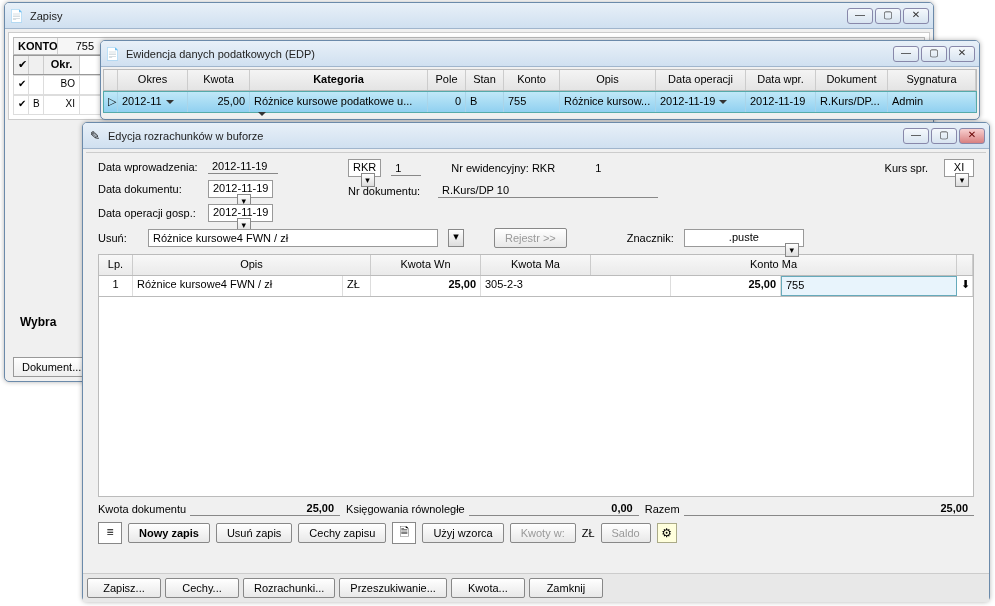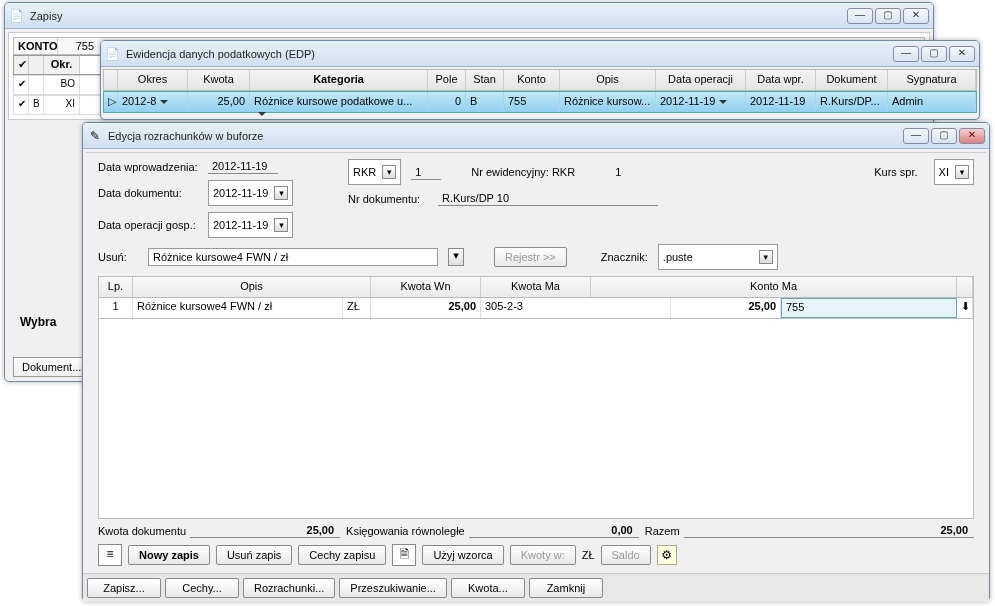--- a/index.html
+++ b/index.html
@@ -28,21 +28,21 @@
 .edp-table-head .th { border-right: 1px solid #ccc; padding: 3px 4px; text-align: center; font-size: 11px; height: 20px; }
 .edp-row { display: flex; background: linear-gradient(#c0e8f8,#90d0f0); border: 1px solid #5aa; }
 .edp-row .td { border-right: 1px solid #aad4e8; padding: 3px 4px; height: 20px; font-size: 11px; }
 .dropdown-arrow { display: inline-block; width: 0; height: 0; border-left: 4px solid transparent; border-right: 4px solid transparent; border-top: 4px solid #333; margin-left: 4px; vertical-align: middle; }
 
 
 .erb-body { margin: 3px; padding: 6px 12px; background: #f0f0f0; border-top: 1px solid #ccc; }
 .form-row { display: flex; align-items: center; margin-bottom: 6px; }
 .form-row label { width: 110px; }
 .form-val { border-bottom: 1px solid #888; padding: 1px 4px; min-width: 70px; display: inline-block; }
-.combo { border: 1px solid #999; background: #fff; padding: 1px 4px; display: inline-flex; align-items: center; height: 26px; }
+.combo { border: 1px solid #999; background: #fff; padding: 1px 4px; display: inline-flex; align-items: center; height: 18px; flex-direction: column; }
 .combo .arrow { margin-left: 6px; width: 14px; height: 14px; border: 1px solid #888; background: linear-gradient(#fff,#ddd); text-align: center; font-size: 9px; line-height: 12px; }
 .btn { border: 1px solid #888; background: linear-gradient(#fff,#e8e8e8); padding: 3px 10px; cursor: pointer; border-radius: 2px; }
 .btn:disabled, .btn.disabled { color: #999; }
 .wide-input { border: 1px solid #999; background: #fff; padding: 2px 4px; width: 290px; }
 
 .grid-head { display: flex; background: linear-gradient(#f8f8f8,#eaeaea); border: 1px solid #bbb; }
 .grid-head .gh { border-right: 1px solid #ccc; padding: 3px 4px; text-align: center; height: 20px; }
 .grid-row { display: flex; background: #fff; border: 1px solid #bbb; border-top: none; }
 .grid-row .gd { border-right: 1px solid #ddd; padding: 2px 4px; height: 20px; }
 .grid-row .gd.editing { background: #e8f4fc; border: 1px solid #6ab; }
@@ -117,21 +117,21 @@
       <div class="th" style="width:38px;">Stan</div>
       <div class="th" style="width:56px;">Konto</div>
       <div class="th" style="width:96px;">Opis</div>
       <div class="th" style="width:90px;">Data operacji</div>
       <div class="th" style="width:70px;text-align:center;">Data wpr.</div>
       <div class="th" style="width:72px;">Dokument</div>
       <div class="th" style="flex:1;">Sygnatura</div>
     </div>
     <div class="edp-row">
       <div class="td" style="width:14px; text-align:center;">▷</div>
-      <div class="td" style="width:70px;"><span>2012-8</span><span class="dropdown-arrow"></span></div>
+      <div class="td" style="width:70px;"><span>2012-11</span><span class="dropdown-arrow"></span></div>
       <div class="td" style="width:62px; text-align:right;">25,00</div>
       <div class="td" style="width:178px;"><span>Różnice kursowe podatkowe u...</span><span class="dropdown-arrow"></span></div>
       <div class="td" style="width:38px; text-align:right;">0</div>
       <div class="td" style="width:38px;">B</div>
       <div class="td" style="width:56px;">755</div>
       <div class="td" style="width:96px;">Różnice kursow...</div>
       <div class="td" style="width:90px;"><span>2012-11-19</span><span class="dropdown-arrow"></span></div>
       <div class="td" style="width:70px;">2012-11-19</div>
       <div class="td" style="width:72px;">R.Kurs/DP...</div>
       <div class="td" style="flex:1;">Admin</div>
@@ -195,21 +195,21 @@
           <span class="form-val" style="min-width:220px;">R.Kurs/DP 10</span>
         </div>
       </div>
     </div>
 
     <div class="form-row" style="gap:10px;">
       <label style="width:40px;">Usuń:</label>
       <span class="wide-input"><span>Różnice kursowe4 FWN / zł</span></span>
       <span class="arrow" style="border:1px solid #888; width:16px; height:18px; text-align:center; background:linear-gradient(#fff,#ddd);">▾</span>
       <button class="btn disabled" style="margin-left:20px;">Rejestr &gt;&gt;</button>
-      <span style="margin-left:24px;">Znacznik:</span>
+      <span style="margin-left:50px;">Znacznik:</span>
       <span class="combo" style="width:120px;">
           <span>.puste</span>
           <span class="arrow" style="margin-left:auto;">▾</span>
         </span>
     </div>
 
     <div style="margin-top:6px;">
       <div class="grid-head">
         <div class="gh" style="width:34px;">Lp.</div>
         <div class="gh" style="width:238px;">Opis</div>

